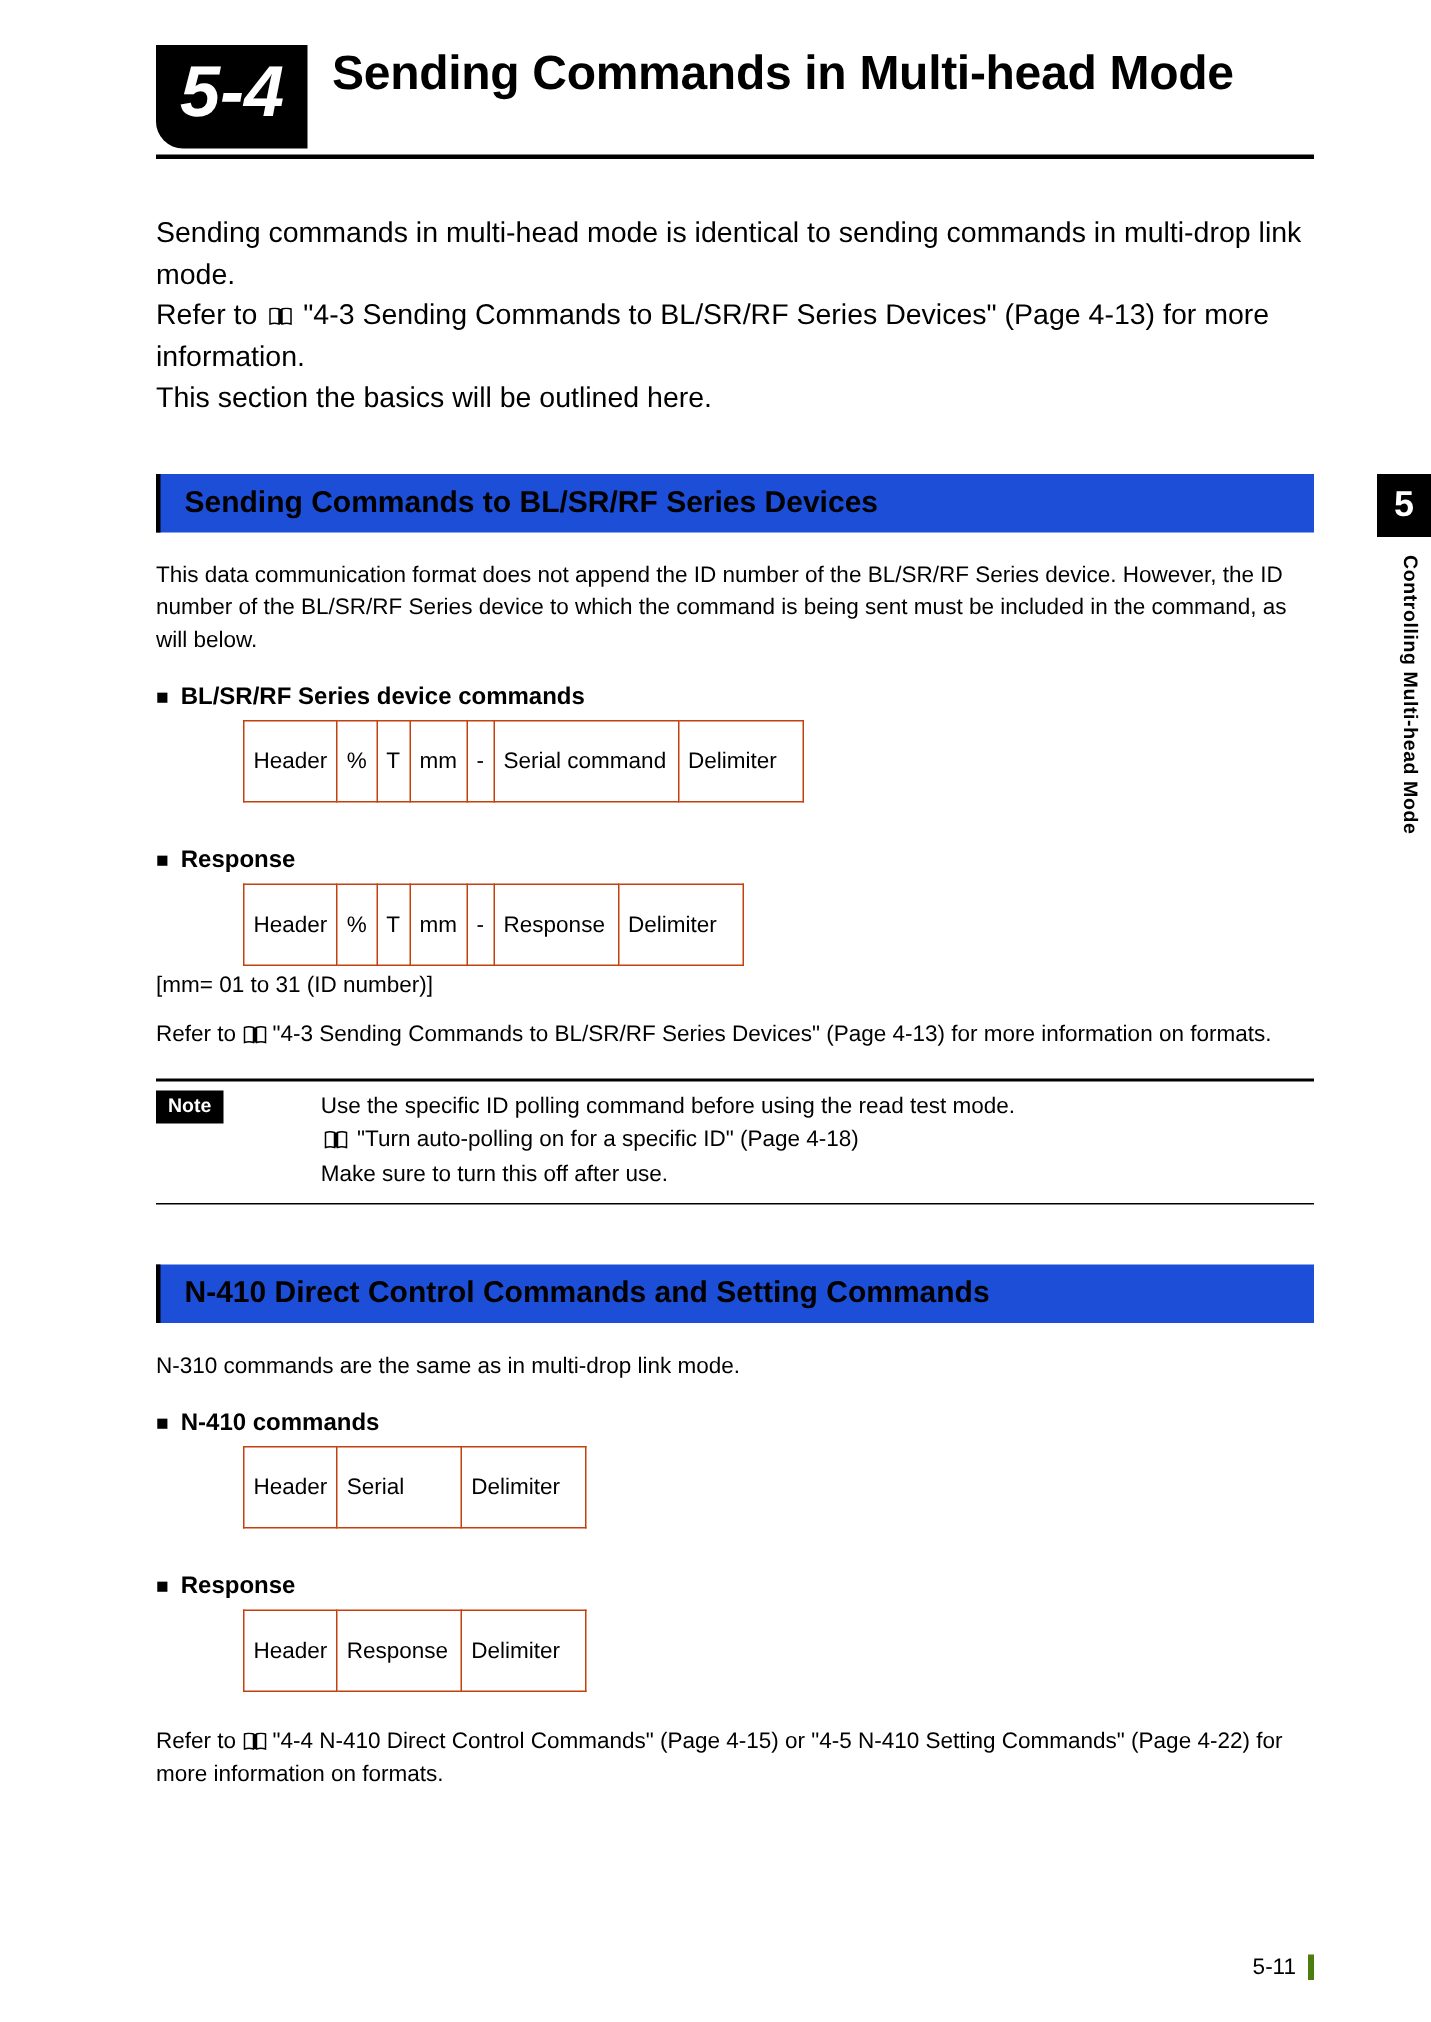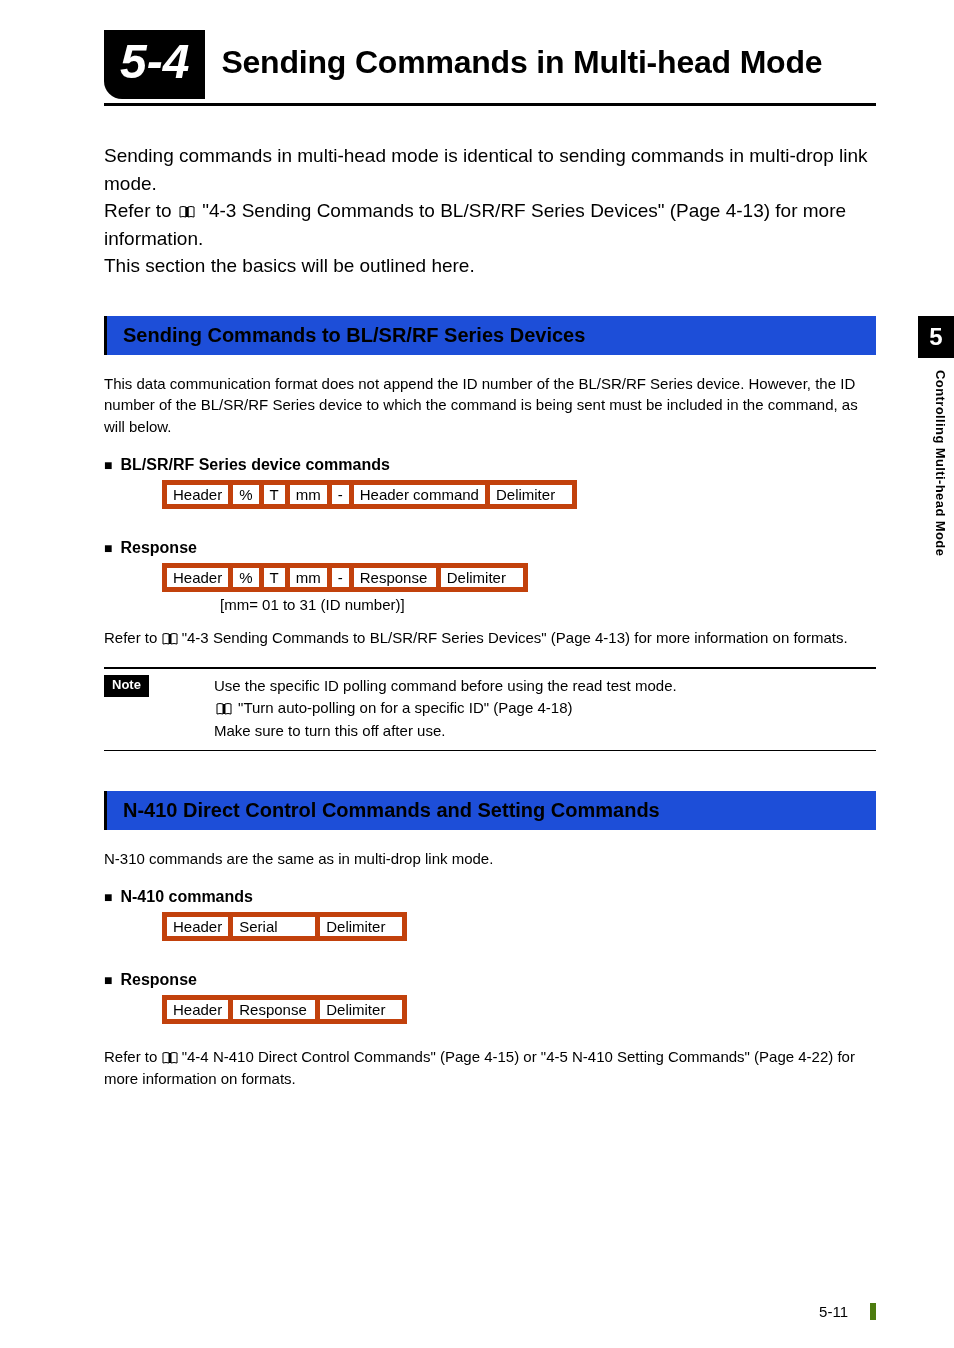--- a/index.html
+++ b/index.html
@@ -14,21 +14,21 @@
     box-sizing: border-box;
   }
   .page {
     padding: 30px 78px 20px 104px;
     box-sizing: border-box;
     position: relative;
     height: 100%;
   }
   .title-row {
     display: flex;
-    align-items: center;
+    align-items: flex-start;
     margin-bottom: 4px;
   }
   .sect-no {
     background: #000;
     color: #fff;
     font-size: 48px;
     font-weight: 700;
     font-style: italic;
     padding: 4px 16px 10px 16px;
     display: flex;
@@ -74,27 +74,26 @@
     margin: 8px 0 6px 0;
   }
   .h3 .sq { font-size: 14px; margin-right: 8px; }
   .tbl {
     border-collapse: collapse;
     margin-left: 58px;
     margin-bottom: 4px;
     font-size: 15px;
   }
   .tbl td {
-    border: 5px solid #c2410c;
-    padding: 1px 6px;
+    border: 1px solid #c2410c;
+    padding: 18px 6px;
     white-space: nowrap;
   }
   .caption {
     font-size: 15px;
-    margin-left: 116px;
     margin-bottom: 14px;
   }
   .note-sep {
     height: 2px;
     background: #000;
     margin: 8px 0 0 0;
   }
   .note-block {
     display: flex;
     margin-top: 6px;
@@ -150,22 +149,22 @@
     font-weight: 700;
     writing-mode: vertical-rl;
     text-orientation: mixed;
     letter-spacing: 0.4px;
   }
   .footer {
     position: absolute;
     bottom: 28px;
     right: 78px;
     font-size: 15px;
-    border-right: 6px solid #4d7c0f;
-    padding-right: 22px;
+    border-right: 4px solid #4d7c0f;
+    padding-right: 8px;
   }
   .sec2-block { margin-bottom: 40px; }
   .gap { height: 18px; }
 </style>
 </head>
 <body>
 
 <div class="page">
 
   <div class="title-row">
@@ -190,21 +189,21 @@
 
   <div class="h3"><span class="sq">■</span><span>BL/SR/RF Series device commands</span></div>
   <table class="tbl">
     <tbody>
         <tr>
       <td>Header</td>
       <td>%</td>
       <td>T</td>
       <td>mm</td>
       <td>-</td>
-      <td style="min-width:110px">Header command</td>
+      <td style="min-width:110px">Serial command</td>
       <td style="min-width:70px">Delimiter</td>
     </tr>
   </tbody>
     </table>
   <div class="gap"></div>
 
   <div class="h3"><span class="sq">■</span><span>Response</span></div>
   <table class="tbl">
     <tbody>
         <tr>

